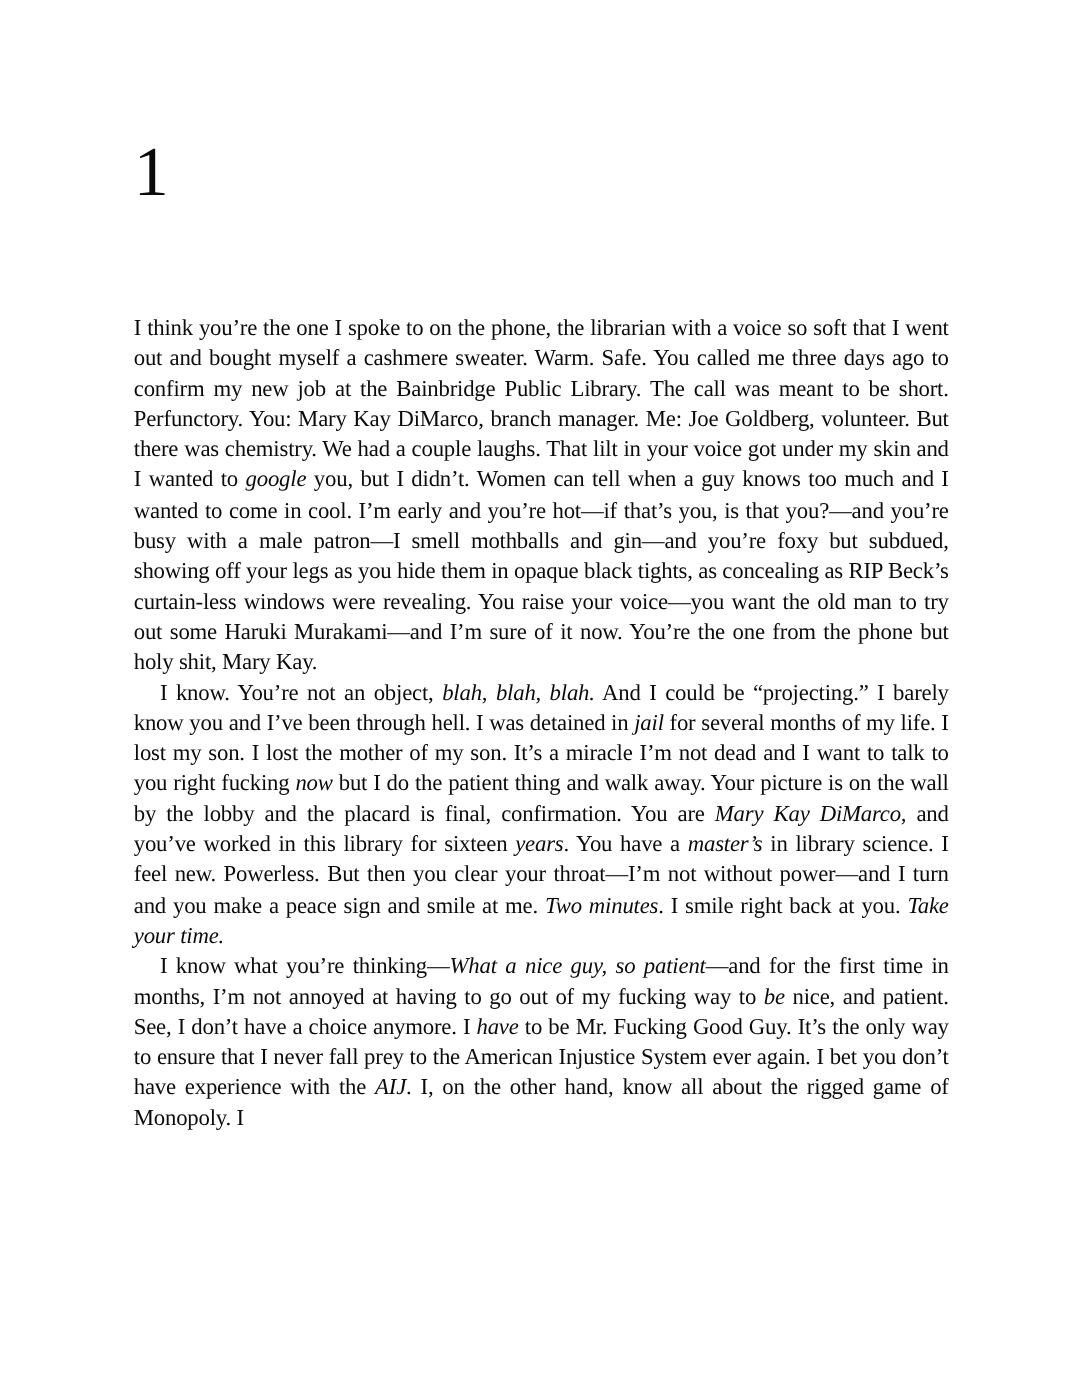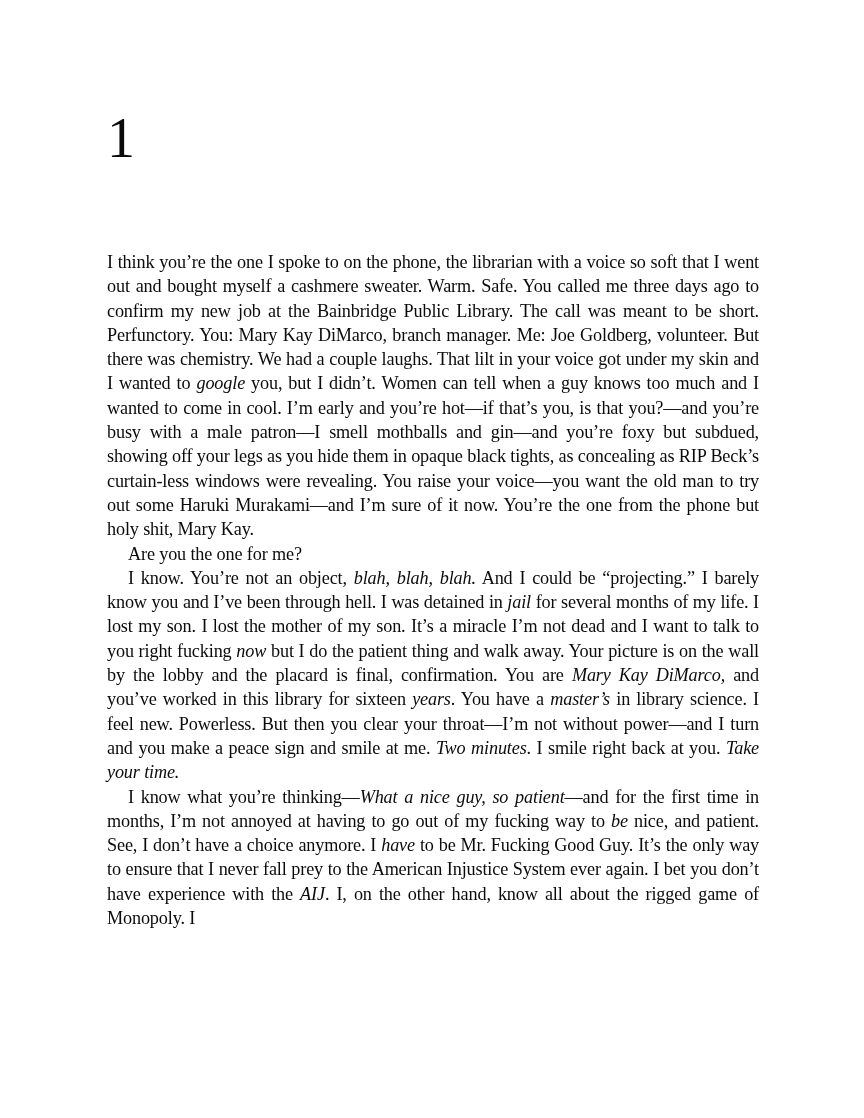--- a/index.html
+++ b/index.html
@@ -50,17 +50,16 @@
   .body-text em {
   }
 </style>
 </head>
 <body>
 
 <div class="page">
   <div class="chapter-number">1</div>
   <div class="body-text">
       <p class=""><span>I think you’re the one I spoke to on the phone, the librarian with a voice so soft that I went out and bought myself a cashmere sweater. Warm. Safe. You called me three days ago to confirm my new job at the Bainbridge Public Library. The call was meant to be short. Perfunctory. You: Mary Kay DiMarco, branch manager. Me: Joe Goldberg, volunteer. But there was chemistry. We had a couple laughs. That lilt in your voice got under my skin and I wanted to </span><em>google</em><span> you, but I didn’t. Women can tell when a guy knows too much and I wanted to come in cool. I’m early and you’re hot—if that’s you, is that you?—and you’re busy with a male patron—I smell mothballs and gin—and you’re foxy but subdued, showing off your legs as you hide them in opaque black tights, as concealing as RIP Beck’s curtain-less windows were revealing. You raise your voice—you want the old man to try out some Haruki Murakami—and I’m sure of it now. You’re the one from the phone but holy shit, Mary Kay.</span></p>
-      <p class="indent"><span>Are you the one for me?</span></p>
       <p class="indent"><span>I know. You’re not an object, </span><em>blah, blah, blah.</em><span> And I could be “projecting.” I barely know you and I’ve been through hell. I was detained in </span><em>jail</em><span> for several months of my life. I lost my son. I lost the mother of my son. It’s a miracle I’m not dead and I want to talk to you right fucking </span><em>now</em><span> but I do the patient thing and walk away. Your picture is on the wall by the lobby and the placard is final, confirmation. You are </span><em>Mary Kay DiMarco,</em><span> and you’ve worked in this library for sixteen </span><em>years</em><span>. You have a </span><em>master’s</em><span> in library science. I feel new. Powerless. But then you clear your throat—I’m not without power—and I turn and you make a peace sign and smile at me. </span><em>Two minutes</em><span>. I smile right back at you. </span><em>Take your time.</em></p>
       <p class="indent"><span>I know what you’re thinking—</span><em>What a nice guy, so patient</em><span>—and for the first time in months, I’m not annoyed at having to go out of my fucking way to </span><em>be</em><span> nice, and patient. See, I don’t have a choice anymore. I </span><em>have</em><span> to be Mr. Fucking Good Guy. It’s the only way to ensure that I never fall prey to the American Injustice System ever again. I bet you don’t have experience with the </span><em>AIJ</em><span>. I, on the other hand, know all about the rigged game of Monopoly. I</span></p>
     </div>
 </div>
 
 </body></html>

